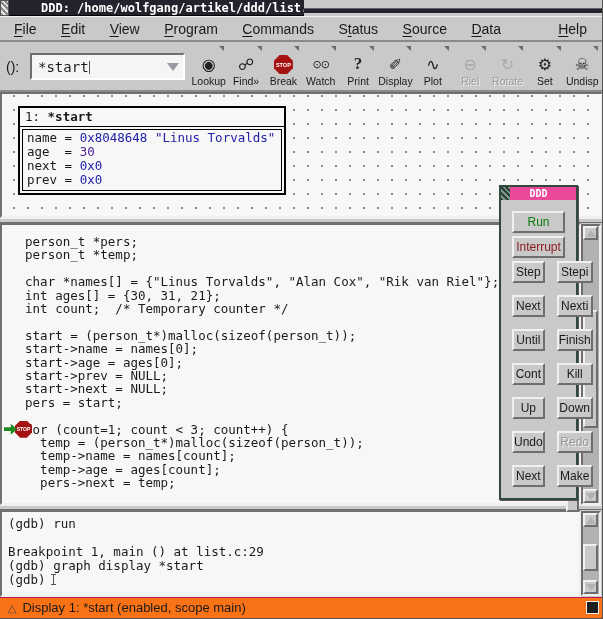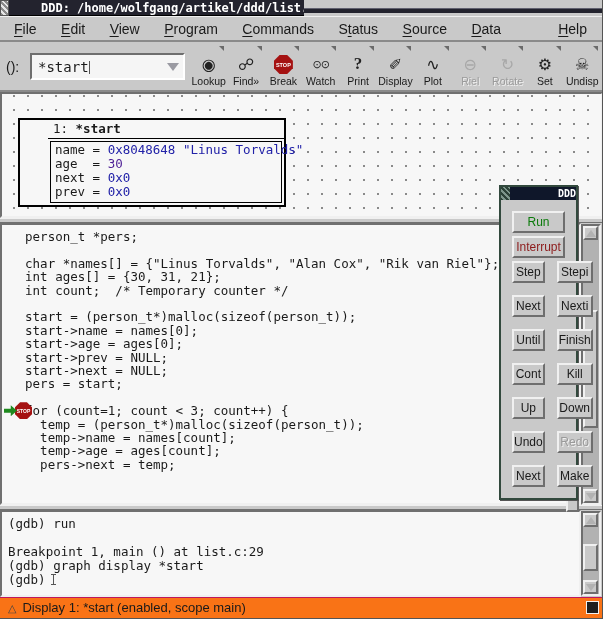--- a/index.html
+++ b/index.html
@@ -42,42 +42,42 @@
   .tb-ic.stop{width:19px;height:19px;background:#a51212;color:#fff;font:bold 5.5px "Liberation Sans",sans-serif;
     clip-path:polygon(30% 0,70% 0,100% 30%,100% 70%,70% 100%,30% 100%,0 70%,0 30%);}
   .tb-lbl{font-size:10.5px;margin-top:1px;}
   .tb-btn.disabled .tb-lbl{color:#9a9a9a;text-shadow:1px 1px 0 #f0f0f0;}
   .tb-btn.disabled .tb-ic{color:#a8a8a8;}
   
   .canvas{position:absolute;left:0;top:92px;width:603px;height:126px;background:#f7f7f7;
     border:2px solid;border-color:#707070 #f0f0f0 #f0f0f0 #707070;
     background-image:radial-gradient(circle,#8a8a8a 0.9px,transparent 1.3px);
     background-size:14px 14px;background-position:5px 9px;}
-  .node{position:absolute;left:16px;top:24px;width:268px;background:#f7f7f7;border:2px solid #000;
-    font-family:"DejaVu Sans Mono",monospace;font-size:12.5px;padding-left:28px;}
+  .node{position:absolute;left:16px;top:12px;width:268px;background:#f7f7f7;border:2px solid #000;
+    font-family:"DejaVu Sans Mono",monospace;font-size:12.5px;}
   .node-title{padding:1px 5px 2px 5px;border-bottom:1px solid #000;}
   .node-title .nid{font-weight:normal;}
   .node-title .nname{font-weight:bold;}
   .node-body{margin:2px;border:1px solid #000;padding:1px 4px 3px 4px;}
   .nrow{white-space:pre;line-height:14px;}
   .fname{display:inline-block;width:4ch;}
   .feq{display:inline-block;width:3ch;text-align:center;}
   .fval{color:#4c1d95;}
   .fval.blue{color:#2222a8;}
   
   .sash{position:absolute;left:0;width:603px;height:5px;background:#c9c9c9;
     border-top:1px solid #f0f0f0;border-bottom:1px solid #707070;}
   .sash1{top:218px;} .sash2{top:505px;}
   .sash-grip{position:absolute;left:566px;width:13px;height:13px;background:#c9c9c9;
     border:2px solid;border-color:#f0f0f0 #6e6e6e #6e6e6e #f0f0f0;z-index:5;}
   .grip1{top:212px;} .grip2{top:499px;}
   
   .source{position:absolute;left:0;top:223px;width:581px;height:282px;background:#f7f7f7;
     border:2px solid;border-color:#707070 #f0f0f0 #f0f0f0 #707070;
-    font-family:"DejaVu Sans Mono",monospace;font-size:12.5px;padding:5px 0 0 8px;overflow:hidden;}
+    font-family:"DejaVu Sans Mono",monospace;font-size:12.5px;padding:10px 0 0 8px;overflow:hidden;}
   .src-line{position:relative;min-height:13.4px;line-height:13.4px;}
   .src-text{white-space:pre;}
   .bp-arrow{position:absolute;left:-6px;top:1px;width:13px;height:11px;background:#1f8a1f;
     clip-path:polygon(0 32%,52% 32%,52% 0,100% 50%,52% 100%,52% 68%,0 68%);z-index:3;}
   .bp-stop{position:absolute;left:5px;top:-2px;width:17px;height:17px;background:#a51212;color:#fff;
     display:flex;align-items:center;justify-content:center;font:bold 5px "Liberation Sans",sans-serif;
     clip-path:polygon(30% 0,70% 0,100% 30%,100% 70%,70% 100%,30% 100%,0 70%,0 30%);z-index:2;}
   
   .console{position:absolute;left:0;top:510px;width:581px;height:87px;background:#f7f7f7;
     border:2px solid;border-color:#707070 #f0f0f0 #f0f0f0 #707070;
@@ -100,22 +100,22 @@
     border:2px solid;border-color:#f0f0f0 #6e6e6e #6e6e6e #f0f0f0;display:flex;align-items:center;justify-content:center;}
   .sb-arrow .tri-up{width:0;height:0;border-left:5px solid transparent;border-right:5px solid transparent;border-bottom:7px solid #b2b2b2;}
   .sb-arrow .tri-dn{width:0;height:0;border-left:5px solid transparent;border-right:5px solid transparent;border-top:7px solid #b2b2b2;}
   .sb-up{top:0;} .sb-dn{bottom:0;}
   .sb-thumb{position:absolute;left:0px;width:15px;background:#c9c9c9;
     border:2px solid;border-color:#f0f0f0 #6e6e6e #6e6e6e #f0f0f0;}
   .th-src{top:84px;height:118px;} .th-con{top:31px;height:27px;}
   
   .cmdtool{position:absolute;left:499px;top:185px;width:79px;background:#c9c9c9;
     border:2px solid #32493d;z-index:10;box-shadow:1px 1px 0 #555;}
-  .ct-title{position:relative;height:13px;background:#0f172a;color:#fff;
-    font:bold 10px "DejaVu Sans Mono",monospace;text-align:right;line-height:13px;}
+  .ct-title{position:relative;height:13px;background:#ec4899;color:#fff;
+    font:bold 10px "DejaVu Sans Mono",monospace;text-align:center;line-height:13px;}
   .ct-grip{position:absolute;left:0;top:0;width:9px;height:13px;
     background:repeating-linear-gradient(45deg,#2c4237 0 2px,#7d958a 2px 4px);}
   .ct-body{padding:11px;}
   .ct-btn{background:#c9c9c9;border:2px solid;border-color:#f0f0f0 #6e6e6e #6e6e6e #f0f0f0;
     font:12px "Liberation Sans",sans-serif;text-align:center;padding:2px 0;cursor:default;color:#1a1a1a;}
   .ct-wide{margin-bottom:3px;}
   .ct-run{color:#0a7a0a;} .ct-int{color:#8c1a1a;}
   .ct-grid{display:grid;grid-template-columns:1fr 1fr;gap:12px;}
   .ct-btn.disabled{color:#9a9a9a;text-shadow:1px 1px 0 #f0f0f0;}
 </style>
@@ -237,20 +237,25 @@
   <div class="sash-grip grip1"></div>
 
   <div class="source">
 
       <div class="src-line">
         
         
         <span class="src-text">  person_t *pers;</span>
       </div>
 
+      <div class="src-line">
+        
+        
+        <span class="src-text">  person_t *temp;</span>
+      </div>
 
       <div class="src-line">
         
         
         <span class="src-text"></span>
       </div>
 
       <div class="src-line">
         
         

